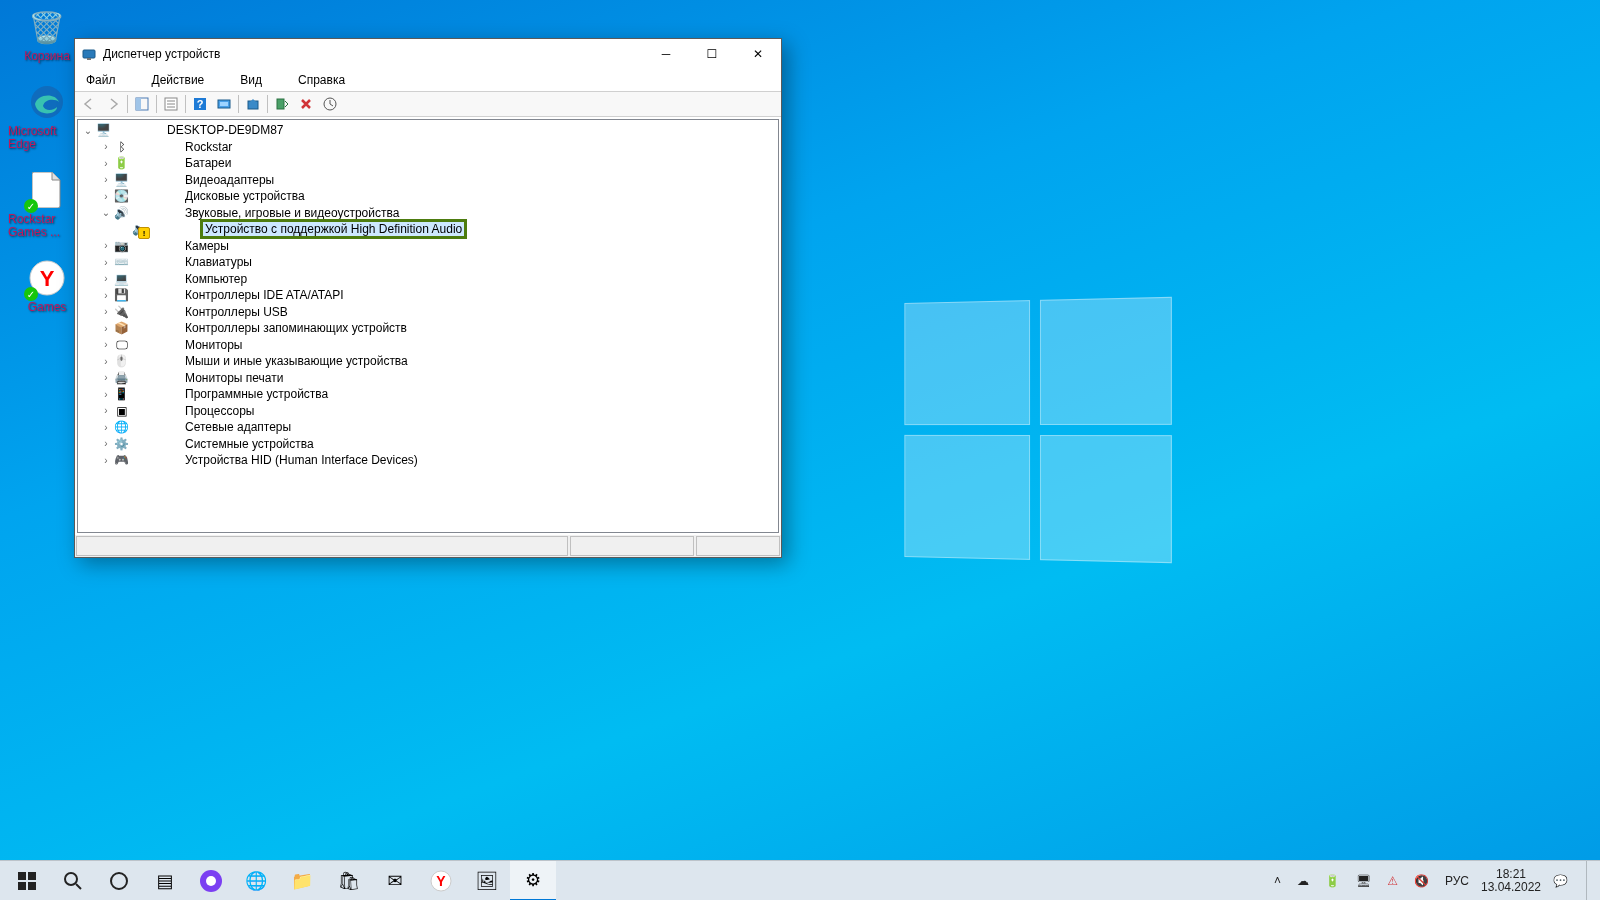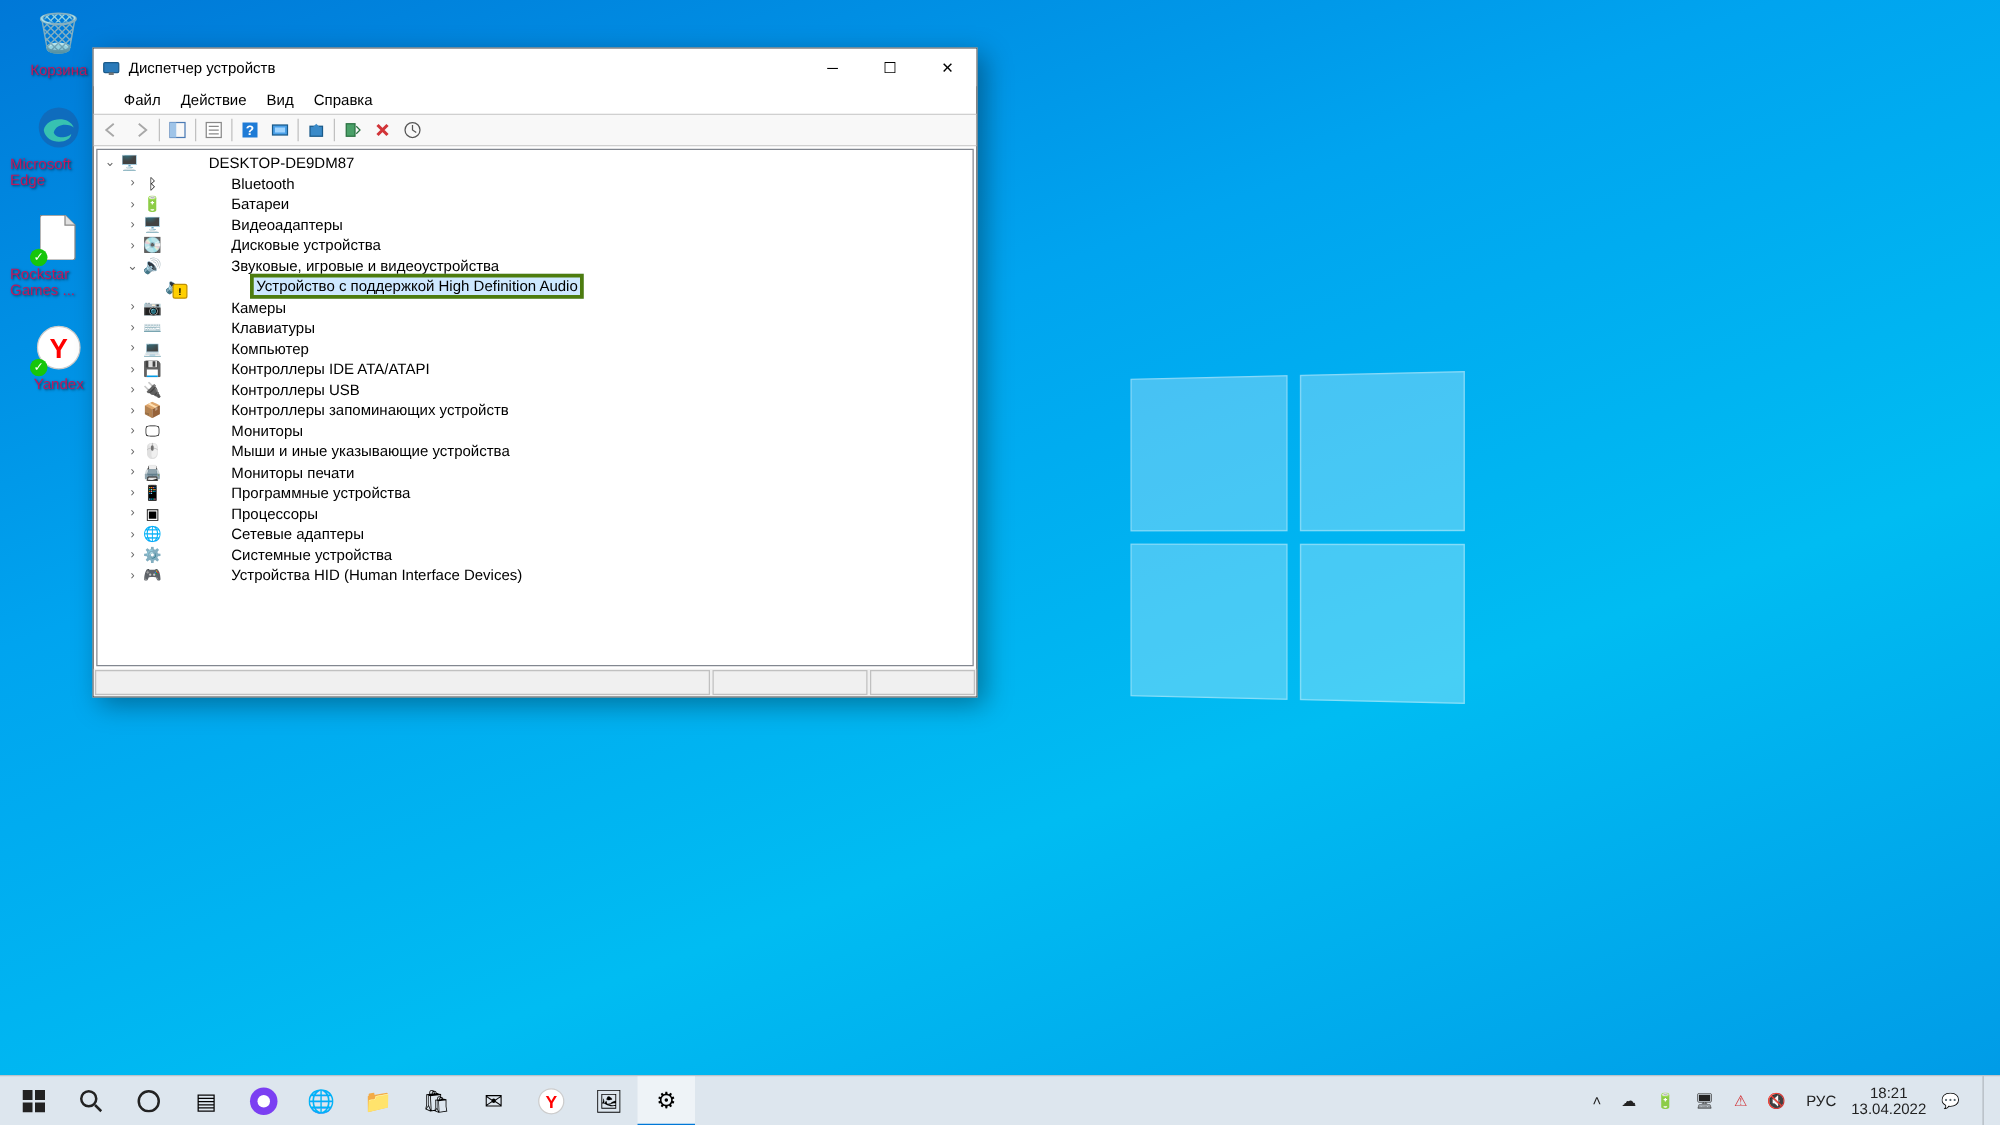--- a/index.html
+++ b/index.html
@@ -19,21 +19,21 @@
 .badge-ok::after { content:"✓"; position:absolute; bottom:-2px; left:-2px; background:#16c60c; color:#fff; border-radius:50%; width:14px; height:14px; font-size:10px; display:flex; align-items:center; justify-content:center; }
 
 
 .window { position: absolute; left: 74px; top: 38px; width: 708px; height: 520px; background: #fff; border: 1px solid #5a5a5a; box-shadow: 6px 6px 20px rgba(0,0,0,0.35); display: flex; flex-direction: column; }
 .titlebar { height: 30px; display: flex; align-items: center; padding-left: 6px; background: #fff; }
 .titlebar .ticon { width: 16px; height: 16px; margin-right: 6px; display:flex; align-items:center; justify-content:center; }
 .titlebar .ttext { font-size: 12px; color: #000; }
 .titlebar .spacer { flex: 1; }
 .winbtn { width: 46px; height: 30px; display: flex; align-items: center; justify-content: center; font-family: Arial; font-size: 12px; cursor: pointer; }
 
-.menubar { height: 22px; display: flex; align-items: center; padding: 0 16px; font-size: 12px; }
+.menubar { height: 22px; display: flex; align-items: center; padding: 0 3px; font-size: 12px; gap: 20px; }
 .menubar span { padding: 2px 8px; cursor: pointer; }
 
 .toolbar { height: 26px; border-top: 1px solid #d0d0d0; border-bottom: 1px solid #d0d0d0; display: flex; align-items: center; padding: 0 2px; gap: 0; background: #f8f8f8; }
 .tb { width: 24px; height: 22px; display:flex; align-items:center; justify-content:center; cursor:pointer; font-size:13px; }
 .tb.sep { width:5px; cursor:default; }
 .tb.sep::before { content:""; width:1px; height:18px; background:#c0c0c0; display:block; }
 .tb.disabled { opacity: 0.4; cursor: default; }
 
 .tree-container { flex:1; border: 1px solid #828790; margin: 2px; background: #fff; overflow: auto; padding: 2px 0; }
 .tree-row { display:flex; align-items:center; height:16.5px; font-size:12px; color:#000; cursor:default; white-space:nowrap; }
@@ -93,21 +93,21 @@
     </div>
     <div class="lbl">Rockstar Games ...</div>
   </div>
   <div class="desktop-icon">
     <div class="ic badge-ok">
       <svg width="36" height="36" viewBox="0 0 36 36">
           <circle cx="18" cy="18" r="17" fill="#fff" stroke="#ccc"></circle>
           <text x="18" y="26" text-anchor="middle" font-size="22" font-weight="bold" fill="#ff0000">Y</text>
         </svg>
     </div>
-    <div class="lbl">Yandex</div>
+    <div class="lbl">Games</div>
   </div>
 </div>
 
 <div class="window">
   <div class="titlebar">
     <div class="ticon">
       <svg width="14" height="14" viewBox="0 0 14 14">
           <rect x="1" y="3" width="12" height="8" rx="1" fill="#2a7ab9" stroke="#1a5a8a"></rect>
           <rect x="5" y="11" width="4" height="2" fill="#777"></rect>
         </svg>
@@ -195,21 +195,21 @@
 
   <div class="tree-container" id="tree">
       <div class="tree-row" style="padding-left: 4px;">
         <span class="expander">⌄</span>
         <span class="devicon">🖥️</span>
         <span class="label">DESKTOP-DE9DM87</span>
       </div>
       <div class="tree-row" style="padding-left: 22px;">
         <span class="expander">›</span>
         <span class="devicon">ᛒ</span>
-        <span class="label">Bluetooth</span>
+        <span class="label">Rockstar</span>
       </div>
       <div class="tree-row" style="padding-left: 22px;">
         <span class="expander">›</span>
         <span class="devicon">🔋</span>
         <span class="label">Батареи</span>
       </div>
       <div class="tree-row" style="padding-left: 22px;">
         <span class="expander">›</span>
         <span class="devicon">🖥️</span>
         <span class="label">Видеоадаптеры</span>

